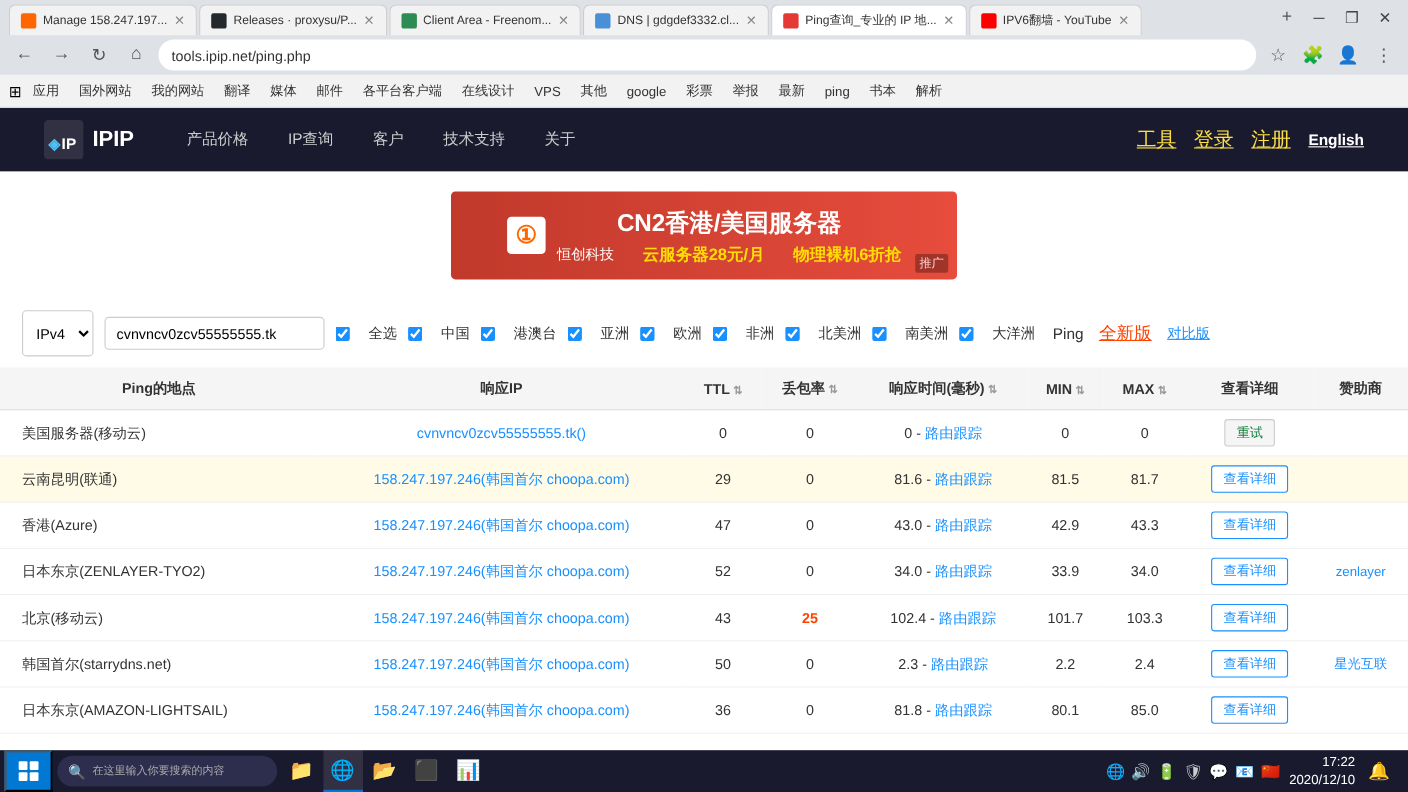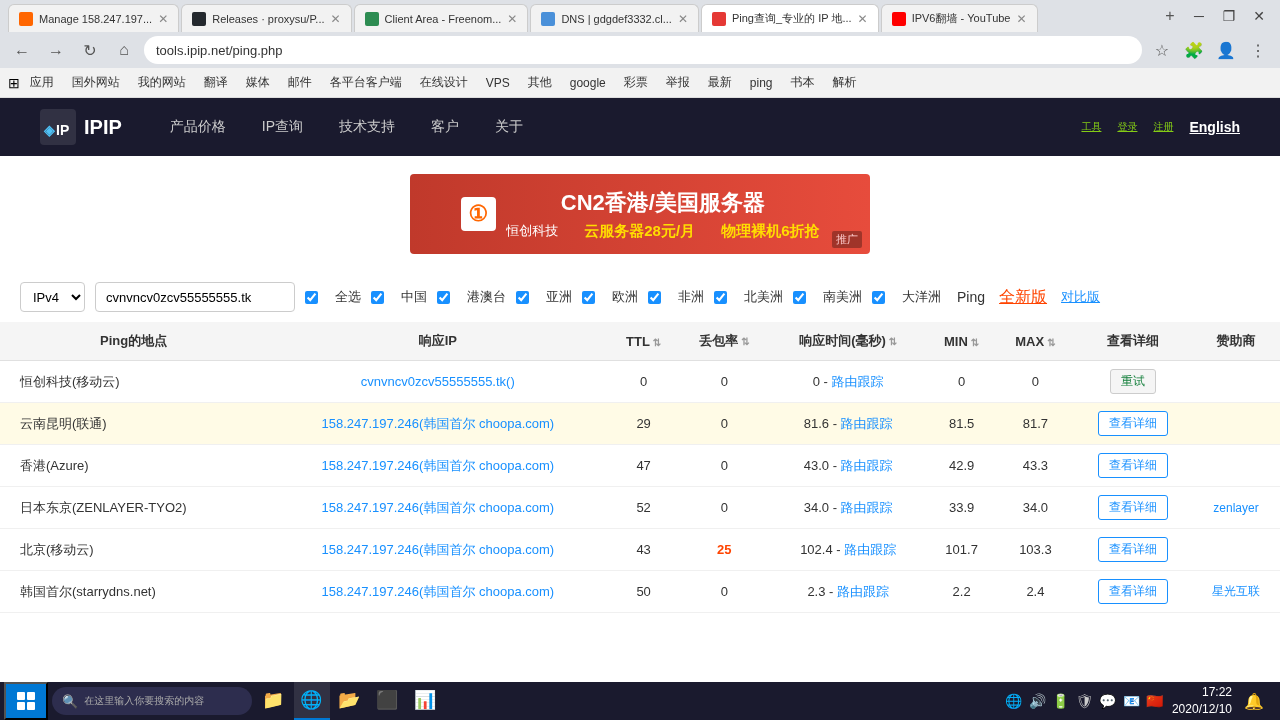--- a/index.html
+++ b/index.html
@@ -33,34 +33,34 @@
     
     .site-content { background: #fff; height: calc(720px - 32px - 36px - 30px - 38px); overflow: hidden; }
 
     
     .site-nav { background: #1a1a2e; height: 58px; display: flex; align-items: center; padding: 0 40px; gap: 0; }
     .site-logo { display: flex; align-items: center; gap: 8px; color: #fff; font-size: 20px; font-weight: bold; margin-right: 30px; }
     .logo-icon { width: 36px; height: 36px; }
     .nav-links { display: flex; gap: 0; }
     .nav-link { color: #ccc; font-size: 14px; padding: 0 18px; cursor: pointer; height: 58px; display: flex; align-items: center; text-decoration: none; }
     .nav-right { margin-left: auto; display: flex; align-items: center; gap: 16px; }
-    .nav-right-link { color: #84cc16; font-size: 10px; cursor: pointer; }
+    .nav-right-link { color: #fde047; font-size: 18px; cursor: pointer; }
     .nav-english { color: #fff; font-size: 14px; cursor: pointer; font-weight: bold; }
 
     
     .banner { background: linear-gradient(90deg, #c0392b, #e74c3c); margin: 10px auto; width: 460px; height: 80px; border-radius: 4px; display: flex; align-items: center; justify-content: center; padding: 0 20px; gap: 10px; cursor: pointer; position: relative; }
     .banner-logo { color: #ff6600; font-size: 22px; font-weight: bold; background: #fff; padding: 4px 8px; border-radius: 4px; }
     .banner-text { color: #fff; text-align: center; }
     .banner-title { font-size: 22px; font-weight: bold; }
     .banner-promo { color: #ffdd00; font-size: 15px; font-weight: bold; margin-left: 10px; }
     .banner-ad { position: absolute; right: 8px; bottom: 6px; font-size: 11px; color: #ffcccc; background: rgba(0,0,0,0.3); padding: 1px 4px; border-radius: 2px; }
 
     
     .controls-area { display: flex; align-items: center; gap: 10px; padding: 10px 20px; background: #fff; }
-    .ip-select { border: 1px solid #ccc; border-radius: 4px; padding: 4px 8px; font-size: 13px; height: 30px; background: #fff; }
+    .ip-select { border: 1px solid #ccc; border-radius: 4px; padding: 4px 8px; font-size: 13px; height: 42px; background: #fff; }
     .ip-input { border: 1px solid #ccc; border-radius: 4px; padding: 4px 10px; font-size: 13px; height: 30px; width: 200px; }
     .checkboxes { display: flex; gap: 10px; align-items: center; flex-wrap: nowrap; }
     .cb-item { display: flex; align-items: center; gap: 17px; font-size: 13px; color: #333; cursor: pointer; }
     .cb-item input[type="checkbox"] { accent-color: #1890ff; width: 13px; height: 13px; }
     .ping-btn { color: #333; font-size: 14px; margin-left: 6px; cursor: pointer; }
     .new-version { color: #ff4400; font-size: 16px; cursor: pointer; margin-left: 4px; }
     .compare-version { color: #1890ff; font-size: 13px; cursor: pointer; margin-left: 4px; }
 
     
     .table-wrapper { background: #fff; }
@@ -187,22 +187,22 @@
           <rect width="36" height="36" rx="4" fill="#fff" fill-opacity="0.1"></rect>
           <text x="4" y="26" font-size="14" fill="#4fc3f7" font-weight="bold">◈</text>
           <text x="16" y="26" font-size="14" fill="#fff" font-weight="bold">IP</text>
         </svg>
         <span>IPIP</span>
       </div>
       <nav class="nav-links">
 
           <a class="nav-link" href="#">产品价格</a>
           <a class="nav-link" href="#">IP查询</a>
+          <a class="nav-link" href="#">客户</a>
           <a class="nav-link" href="#">技术支持</a>
-          <a class="nav-link" href="#">客户</a>
           <a class="nav-link" href="#">关于</a>
         </nav>
       <div class="nav-right">
 
       <a class="nav-right-link" href="#">工具</a>
           <a class="nav-right-link" href="#">登录</a>
           <a class="nav-right-link" href="#">注册</a>
           <a class="nav-english" href="#">English</a>
         </div>
     </div>
@@ -283,21 +283,21 @@
               <th class="sortable">响应时间(毫秒)<span class="sort-arrows">⇅</span></th>
               <th class="sortable">MIN<span class="sort-arrows">⇅</span></th>
               <th class="sortable">MAX<span class="sort-arrows">⇅</span></th>
               <th>查看详细</th>
               <th>赞助商</th>
             </tr>
         </thead>
         <tbody>
 
         <tr>
-              <td class="location">恒创科技(移动云)</td>
+              <td class="location">美国服务器(移动云)</td>
               <td><a href="#">cvnvncv0zcv55555555.tk()</a></td>
               <td>0</td>
               <td>0</td>
               <td>0 - <a href="#">路由跟踪</a></td>
               <td>0</td>
               <td>0</td>
               <td><button class="btn-retry">重试</button></td>
               <td></td>
             </tr>
             <tr class="highlight-row">
@@ -347,20 +347,31 @@
             <tr>
               <td class="location">韩国首尔(starrydns.net)</td>
               <td><a href="#">158.247.197.246(韩国首尔 choopa.com)</a></td>
               <td>50</td>
               <td>0</td>
               <td>2.3 - <a href="#">路由跟踪</a></td>
               <td>2.2</td>
               <td>2.4</td>
               <td><button class="btn-detail">查看详细</button></td>
               <td><a href="#" class="sponsor-link">星光互联</a></td>
+            </tr>
+            <tr>
+              <td class="location">日本东京(AMAZON-LIGHTSAIL)</td>
+              <td><a href="#">158.247.197.246(韩国首尔 choopa.com)</a></td>
+              <td>36</td>
+              <td>0</td>
+              <td>81.8 - <a href="#">路由跟踪</a></td>
+              <td>80.1</td>
+              <td>85.0</td>
+              <td><button class="btn-detail">查看详细</button></td>
+              <td></td>
             </tr>
           </tbody>
       </table>
     </div>
   </div>
 
   <div class="taskbar">
     <button class="taskbar-start">
       <svg viewBox="0 0 20 20" fill="white">
         <rect x="1" y="1" width="8" height="8" rx="1"></rect>

